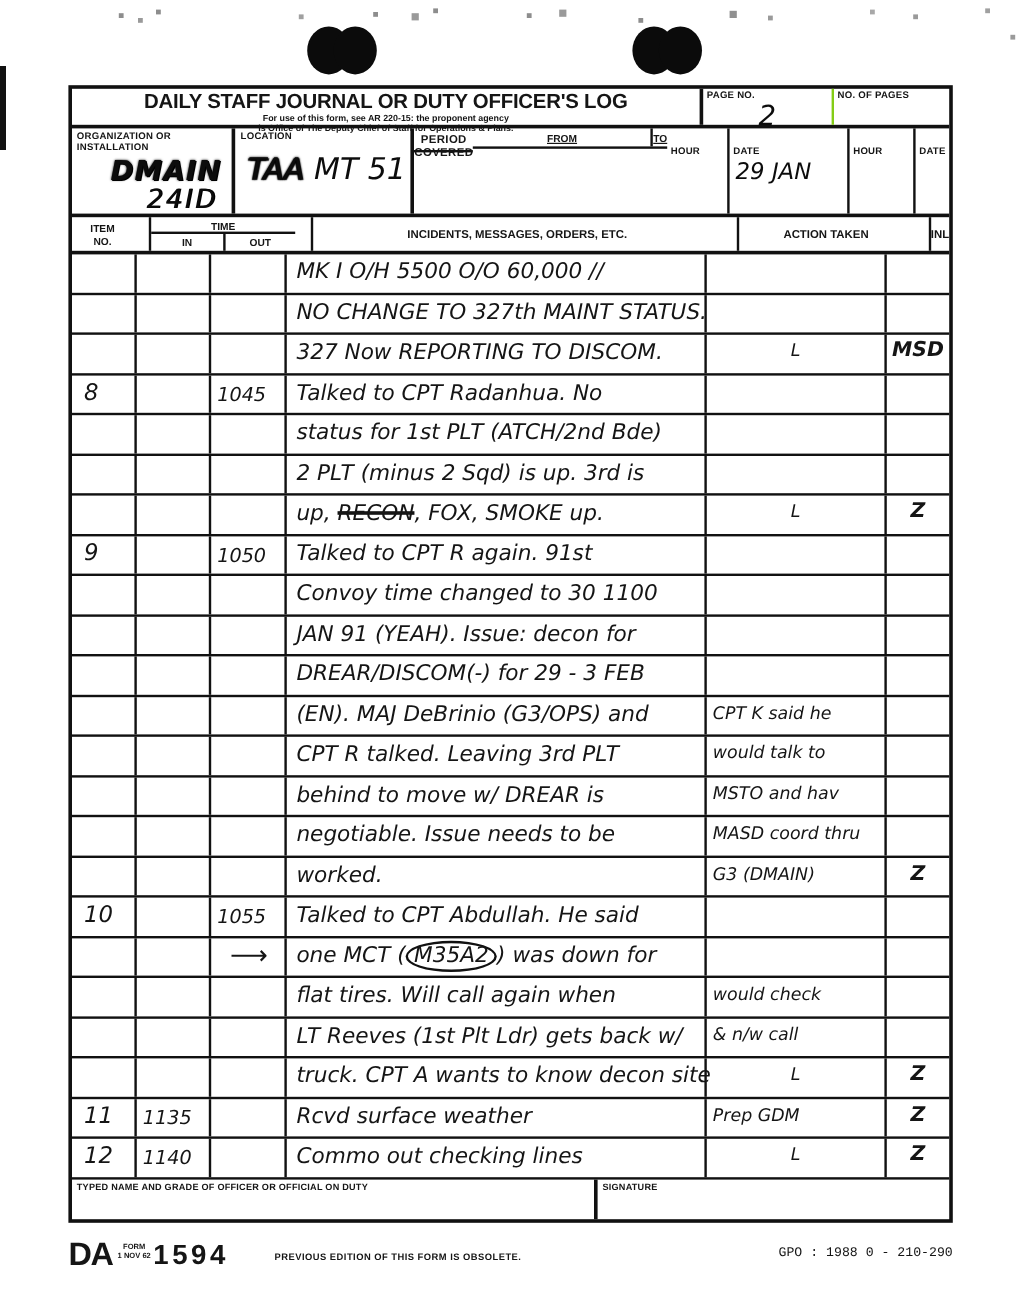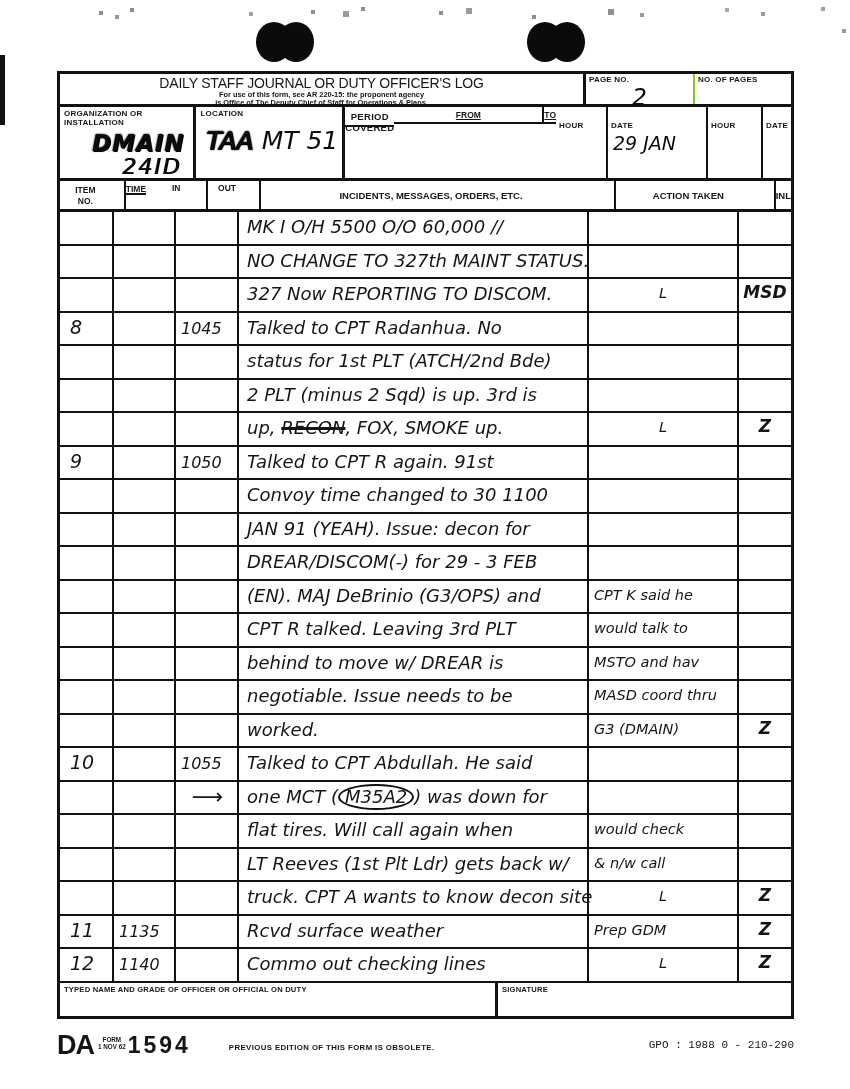--- a/index.html
+++ b/index.html
@@ -23,21 +23,21 @@
   .punch-2 { left:527px; }
 
   
   .form { position:absolute; left:57px; top:71px; width:737px; height:948px;
           border:3px solid #111; background:transparent; display:flex; flex-direction:column; }
   .lbl { font-size:8px; font-weight:bold; letter-spacing:.2px; }
 
   
   .row-title { height:33px; display:flex; border-bottom:3px solid #111; }
   .cell-title { flex:1; text-align:center; padding-top:1px; }
-  .cell-title .title { font-size:14px; font-weight:normal; letter-spacing:-.2px; }
+  .cell-title .title { font-size:17px; font-weight:bold; letter-spacing:-.2px; }
   .cell-title .sub { font-size:7.4px; font-weight:bold; line-height:1.08; }
   .cell-pageno { width:110px; border-left:3px solid #111; padding:1px 3px; }
   .cell-pages  { width:98px;  border-left:2px solid #84cc16; padding:1px 3px; }
 
   
   .row-org { height:74px; display:flex; border-bottom:3px solid #111; }
   .cell-org { width:243px; padding:2px 4px; }
   .cell-loc { width:194px; border-left:3px solid #111; padding:2px 4px; }
   .cell-period { flex:1; border-left:3px solid #111; display:flex; flex-direction:row; }
   .period-top { height:20px; border-bottom:2px solid #111; text-align:center; font-size:9.5px;
@@ -49,21 +49,21 @@
   .hourdate { flex:1; display:flex; }
   .hourdate > div { padding:14px 3px; }
   .hd-h1 { width:50px; }
   .hd-d1 { width:100px; border-left:2px solid #111; }
   .hd-h2 { width:55px; border-left:2px solid #111; }
   .hd-d2 { flex:1; border-left:2px solid #111; }
 
   
   .thead { height:31px; display:flex; border-bottom:3px solid #111; font-weight:bold;gap:13px; }
   .th-item { width:52px; text-align:center; font-size:8.5px; padding-top:4px; line-height:1.25; }
-  .th-time { width:125px; border-left:2px solid #111; display:flex; }
+  .th-time { width:125px; border-left:2px solid #111; display:flex; flex-direction:column; }
   .th-time .t-top { height:14px; border-bottom:2px solid #111; text-align:center; font-size:8.5px; padding-top:3px; }
   .th-time .t-io { flex:1; display:flex; text-align:center; font-size:8.5px; }
   .th-time .t-in { width:62px; border-right:2px solid #111; padding-top:2px; }
   .th-time .t-out { flex:1; padding-top:2px; }
   .th-inc { width:350px; border-left:2px solid #111; text-align:center; font-size:9.5px; padding-top:9px; }
   .th-act { width:150px; border-left:2px solid #111; text-align:center; font-size:9.5px; padding-top:9px; }
   .th-inl { flex:1; border-left:2px solid #111; text-align:center; font-size:9.5px; padding-top:9px; }
 
   
   .tbody { flex:1; display:block; }

